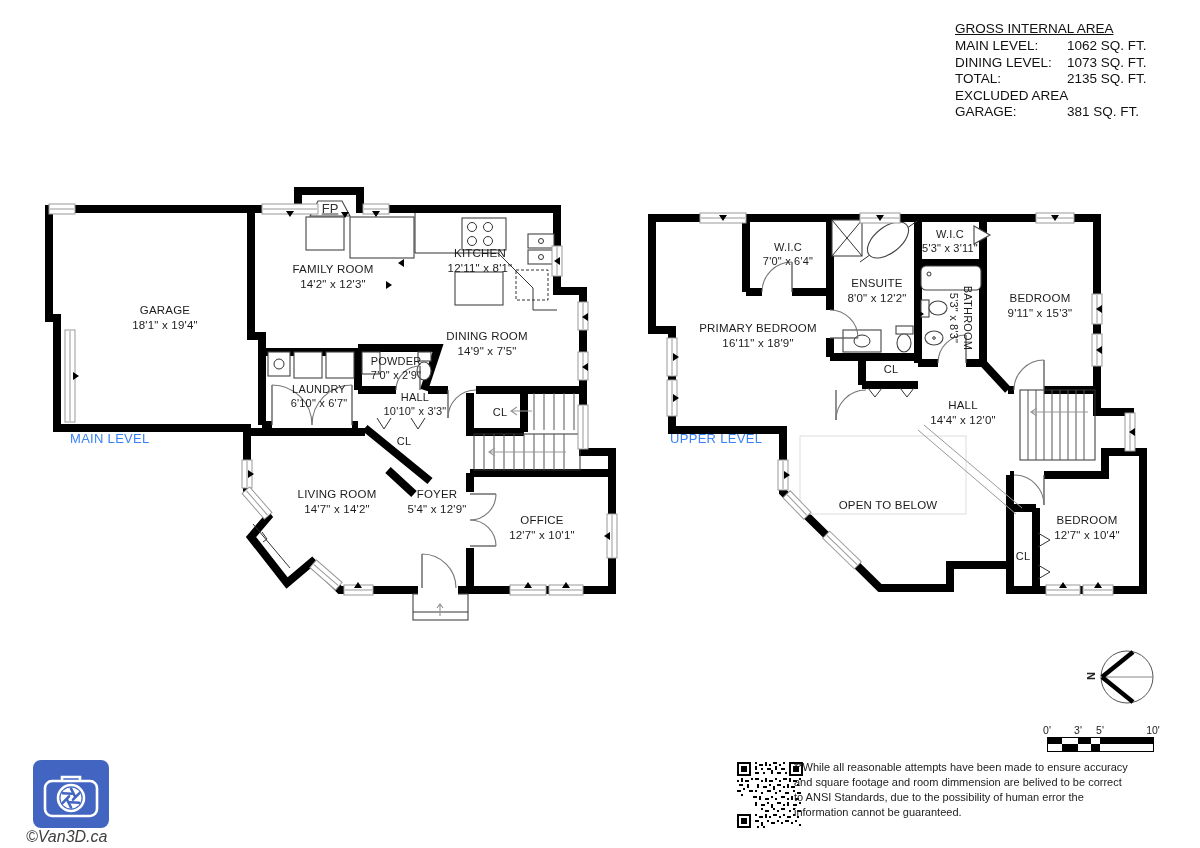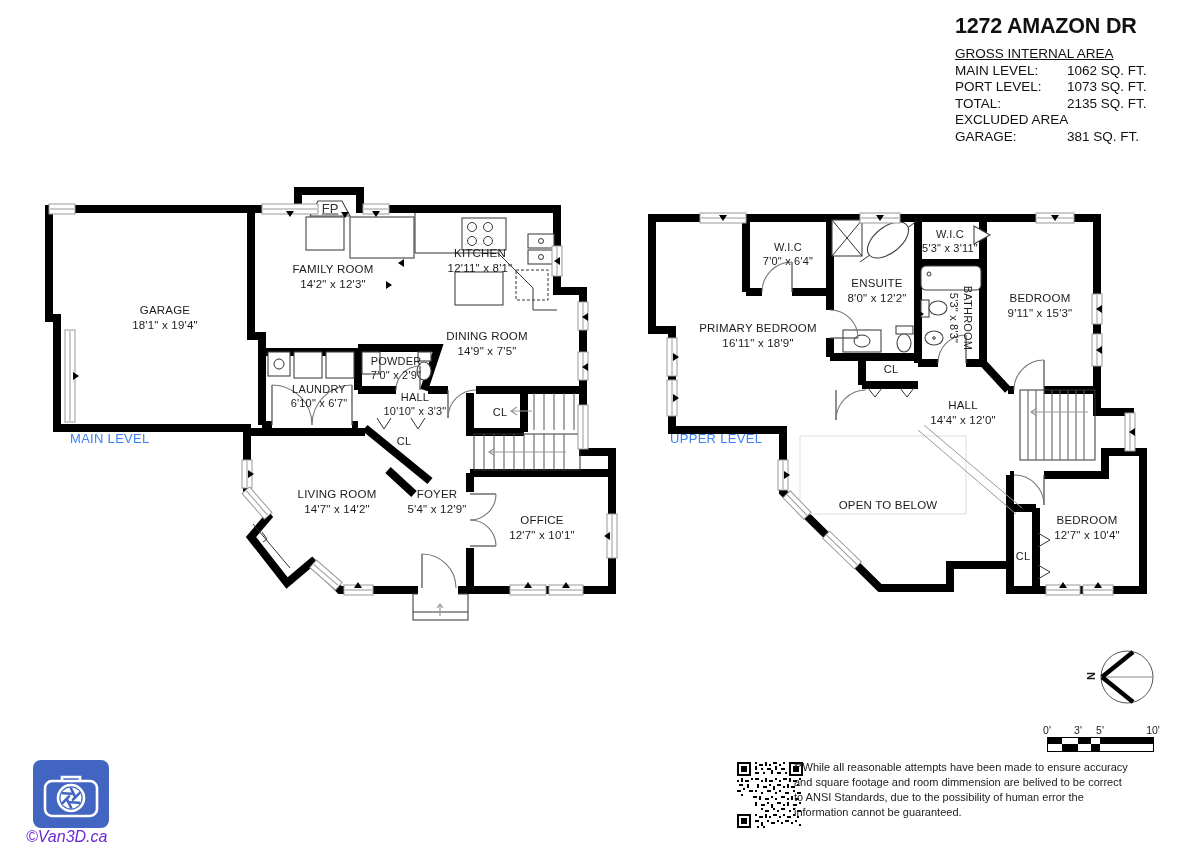--- a/index.html
+++ b/index.html
@@ -26,21 +26,21 @@
   .rlabel.rot{transform:translate(-50%,-50%) rotate(90deg);}
   .lvl{position:absolute;font-size:13px;color:#3b82f6;letter-spacing:.3px;}
   .fp{position:absolute;transform:translate(-50%,-50%);font-size:13px;color:#333;text-decoration:underline;}
   .hdr{position:absolute;left:955px;top:14px;width:220px;}
   .hdr .title{font-size:21.5px;font-weight:700;line-height:1.15;letter-spacing:-.2px;}
   .hdr .gia{font-size:13.5px;text-decoration:underline;margin-top:7px;margin-bottom:2px;}
   .srow{display:grid;grid-template-columns:112px 1fr;font-size:13.5px;line-height:16.5px;}
   .srow.bold{font-weight:400;}
   .excl{font-size:13.5px;line-height:16.5px;}
   .logo{position:absolute;left:33px;top:760px;width:76px;height:68px;background:#4365c2;border-radius:8px;}
-  .credit{position:absolute;left:26px;top:828px;font-size:16px;font-style:italic;color:#6d28d9;}
+  .credit{position:absolute;left:26px;top:828px;font-size:16px;font-style:italic;color:#404040;}
   .disclaimer{position:absolute;left:794px;top:760px;width:338px;font-size:11px;line-height:1.35;color:#222;}
   .compass-n{position:absolute;left:1087px;top:670px;font-size:11px;font-weight:700;
              transform:rotate(-90deg);color:#222;}
   .slabel{position:absolute;transform:translate(-50%,0);font-size:10.5px;color:#222;}
 </style>
 </head>
 <body>
 
 <svg id="plan" width="1200" height="848" viewBox="0 0 1200 848">
 
@@ -401,28 +401,27 @@
 <div class="rlabel" style="left:1087px;top:528px">
   <span>BEDROOM</span>
   <span>12'7" x 10'4"</span>
   </div>
 <div class="rlabel small" style="left:1023px;top:556px">
   <span>CL</span>
   </div>
 <div class="lvl" style="left:670px;top:431px">UPPER LEVEL</div>
 
 <div class="hdr">
-  <div class="title">1272 AMAZON DR</div>
   <div class="gia">GROSS INTERNAL AREA</div>
   <div class="srow">
     <span>MAIN LEVEL:</span>
       <span>1062 SQ. FT.</span>
     </div>
   <div class="srow">
-    <span>PORT LEVEL:</span>
+    <span>DINING LEVEL:</span>
       <span>1073 SQ. FT.</span>
     </div>
   <div class="srow bold">
     <span>TOTAL:</span>
       <span>2135 SQ. FT.</span>
     </div>
   <div class="excl">EXCLUDED AREA</div>
   <div class="srow">
     <span>GARAGE:</span>
       <span>381 SQ. FT.</span>

